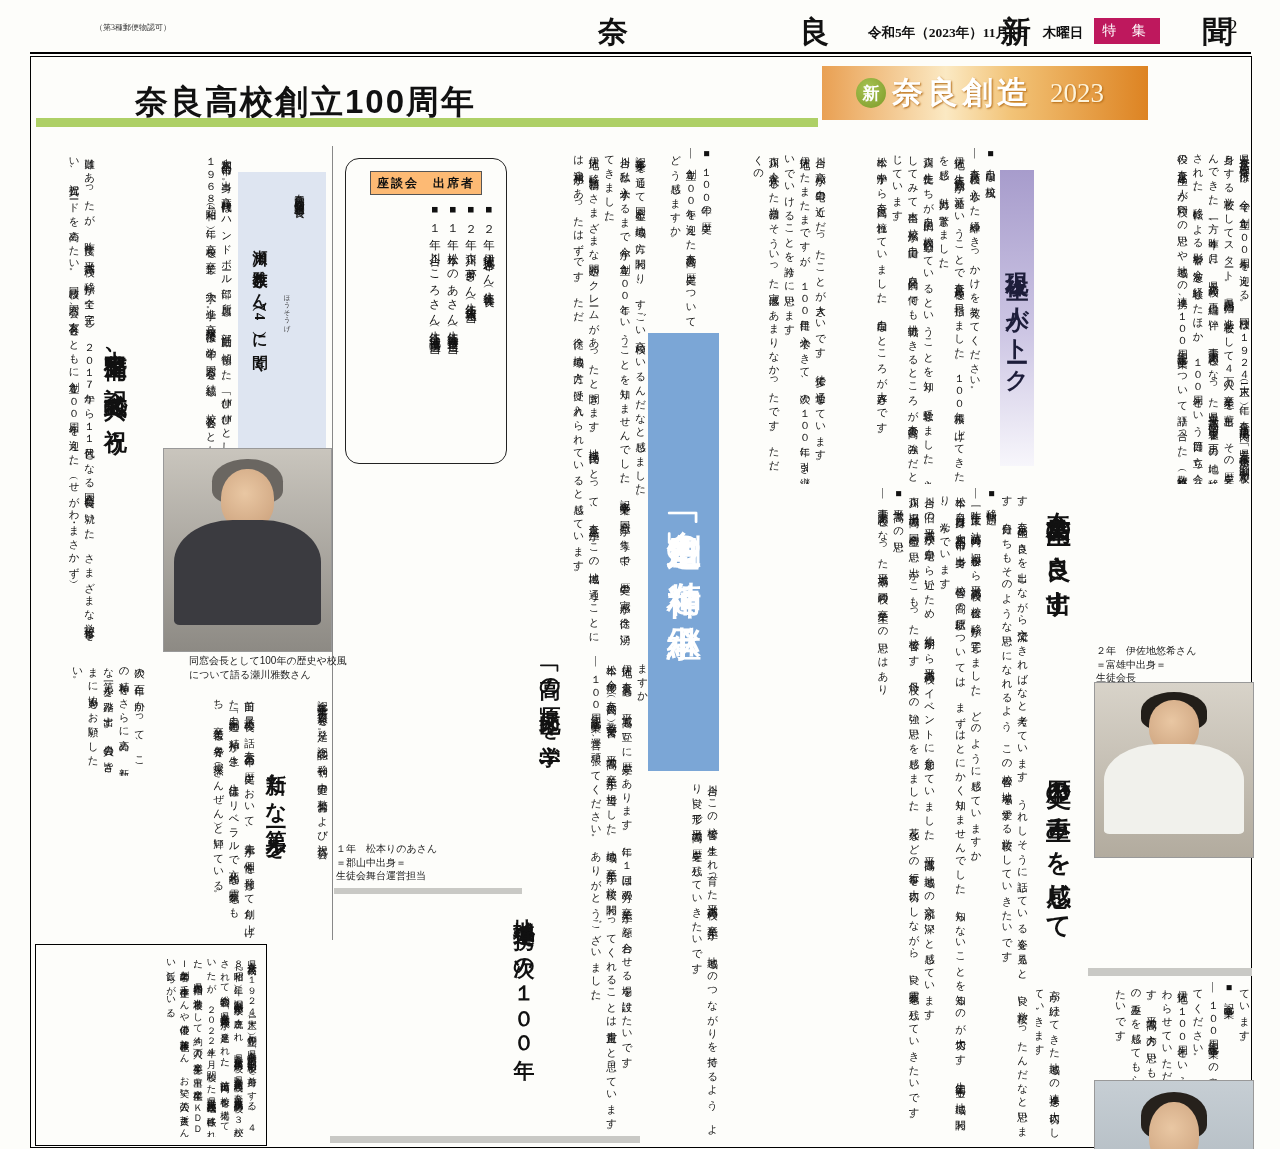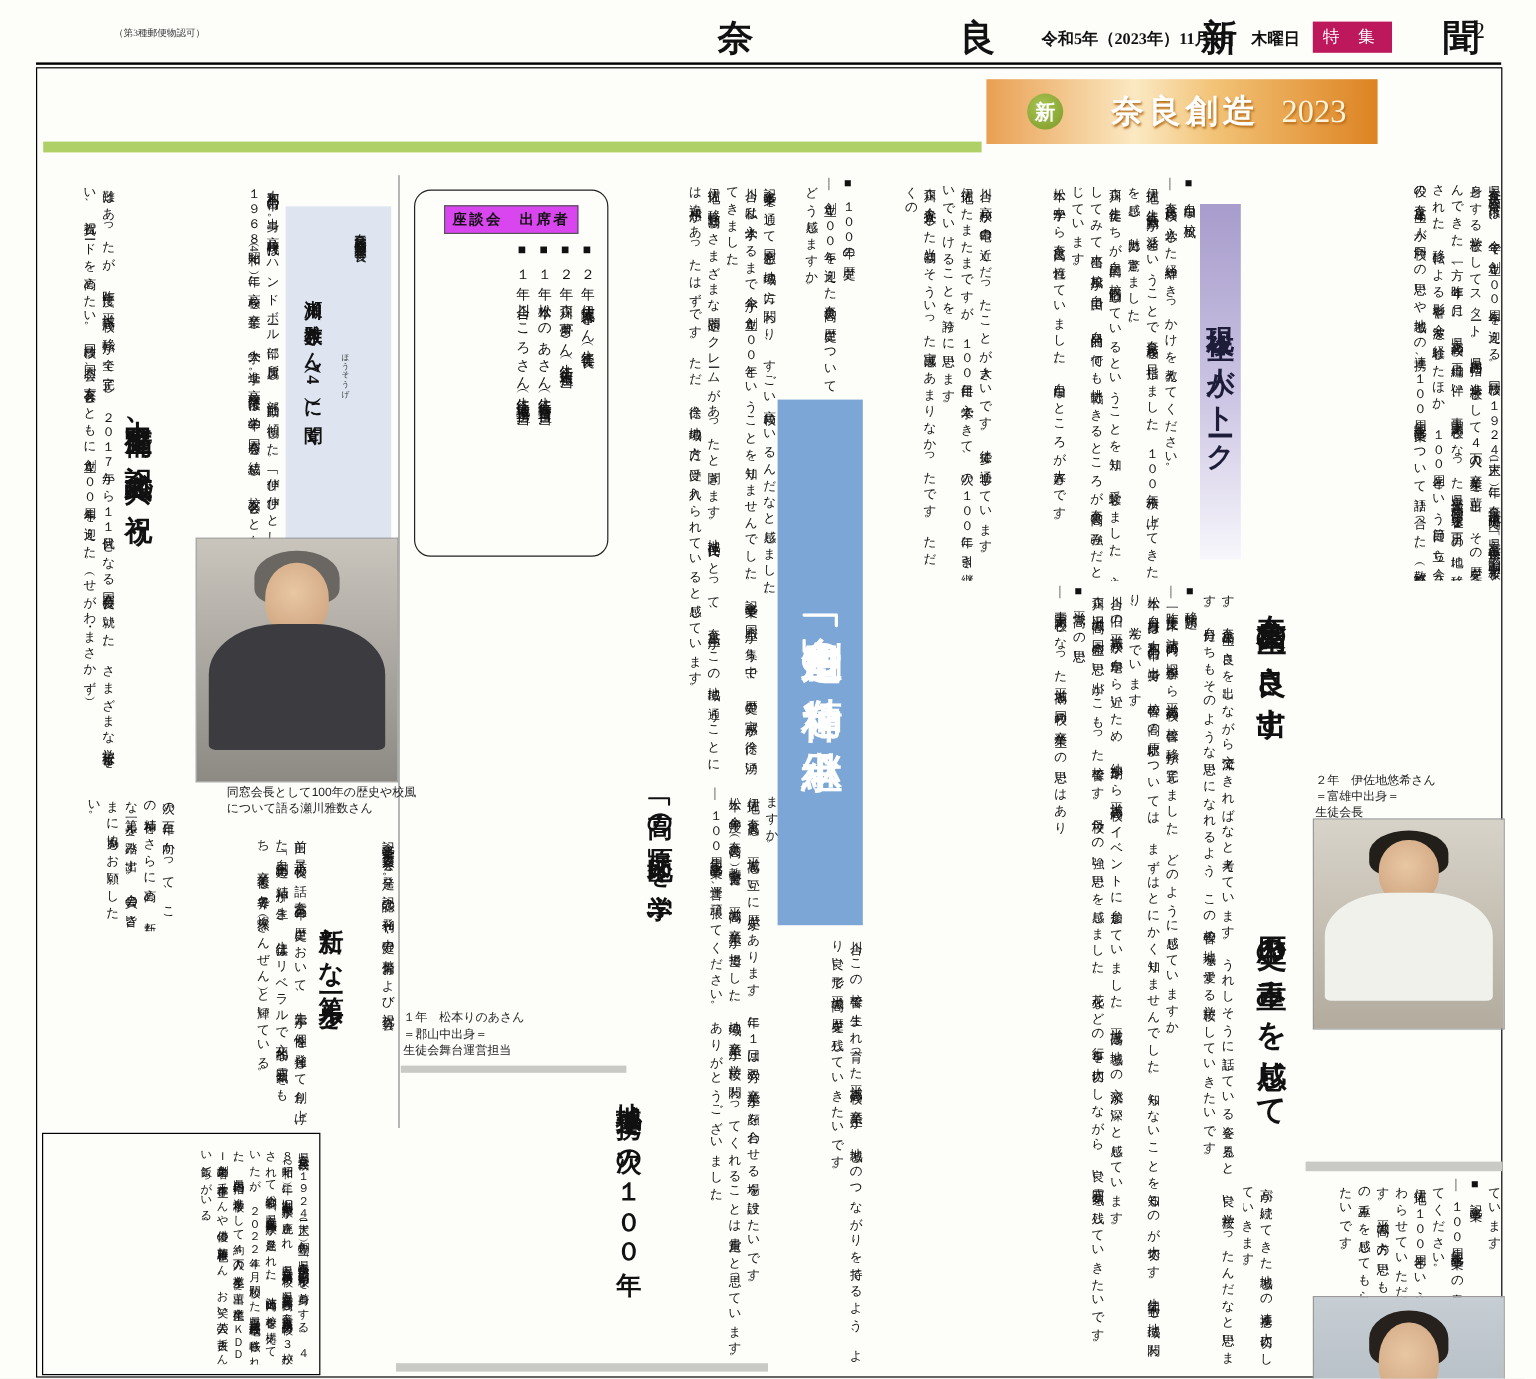--- a/index.html
+++ b/index.html
@@ -26,25 +26,26 @@
 <div id="page">
 
   <div class="abs" style="left:95px;top:22px;font-size:8px;color:#333;text-align:center;">（第3種郵便物認可）</div>
   <div class="abs" style="left:598px;top:12px;font-size:30px;font-weight:bold;letter-spacing:82px;white-space:nowrap;">奈 良 新 聞</div>
   <div class="abs" style="left:868px;top:24px;font-size:13.5px;font-weight:bold;white-space:nowrap;">令和5年（2023年）11月9日　木曜日</div>
   <div class="abs" style="left:1094px;top:18px;width:66px;height:26px;background:#be185d;color:#fff;display:flex;align-items:center;justify-content:center;font-size:14px;font-weight:normal;letter-spacing:6px;">特 集</div>
   <div class="abs" style="left:1228px;top:16px;font-size:19px;">2</div>
   <div class="abs rule" style="left:30px;top:52px;width:1221px;height:2px;"></div>
   <div class="abs" style="left:30px;top:56px;width:1220px;height:1090px;border:1px solid #000;"></div>
 
+  <div class="abs sans" style="left:135px;top:80px;font-size:33px;font-weight:bold;letter-spacing:2px;">奈良高校創立100周年</div>
   <div class="abs" style="left:36px;top:118px;width:782px;height:9px;background:#aed066;"></div>
 
   <div class="abs" style="left:822px;top:66px;width:326px;height:54px;background:linear-gradient(90deg,#e9a053,#fbe9c3 38%,#f2c377 58%,#dd8322);display:flex;align-items:center;">
     <div class="badge-circle" style="width:30px;height:30px;margin-left:34px;font-size:17px;">新</div>
-    <div style="margin-left:40px;font-size:27px;font-weight:bold;color:#fff;letter-spacing:4px;text-shadow:1px 1px 2px #b36a14;">奈良創造</div>
+    <div style="margin-left:6px;font-size:31px;font-weight:bold;color:#fff;letter-spacing:4px;text-shadow:1px 1px 2px #b36a14;">奈良創造</div>
     <div style="margin-left:18px;font-size:27px;color:#fdf3da;text-shadow:1px 1px 2px #b36a14;">2023</div>
   </div>
 
   <div class="abs v body-v" style="left:1046px;top:146px;width:206px;height:338px;">県立奈良高校（奈良市）は、今年で創立１００周年を迎える。同校は１９２４（大正13）年に奈良市法蓮町内で「県立奈良中学校」（旧制中学校）を前身とする学校としてスタート。県内屈指の進学校として４万人の卒業生を輩出し、その歴史を刻んできた。一方、昨年４月に、県立高校の再編に伴い、事実上閉校となった県立平城高校（同市朱雀２丁目）の地に移転された。移転による影響や余波を経験したほか、１００周年という節目に立ち会う現役の奈良高生４人が同校への思いや地域との連携、１００周年記念事業について語り合った。（敬称略）</div>
 
   <div class="abs v" style="left:1000px;top:170px;width:34px;height:296px;background:linear-gradient(180deg,#a79ccc,#cdc6e4 55%,#f7f6fb);display:flex;align-items:center;justify-content:center;font-size:23px;font-weight:bold;letter-spacing:3px;color:#1d1d3a;">現役生４人がトーク</div>
 
   <div class="abs v body-v" style="left:832px;top:148px;width:166px;height:336px;">■自由な校風
 ―奈良高校に入学した経緯やきっかけを教えてください。
 伊佐地　生徒会活動が活発ということで奈良高校を目指しました。１００年積み上げてきた歴史を感じ、魅力に驚きました。
@@ -79,21 +80,21 @@
 
   <div class="abs v" style="left:648px;top:333px;width:71px;height:438px;background:#7ba6d6;display:flex;align-items:center;justify-content:center;font-size:34px;font-weight:bold;color:#fff;letter-spacing:2px;">「自主創造」の精神を継承</div>
 
   <div class="abs v hl" style="left:1042px;top:492px;font-size:25px;">奈良高生の良さ出す</div>
   <div class="abs v hl" style="left:1042px;top:760px;font-size:25px;">歴史の重みを感じて</div>
 
   <div class="abs v hl" style="left:536px;top:658px;font-size:21px;">「高の原」地区を学ぶ</div>
   <div class="abs v hl" style="left:510px;top:902px;font-size:21px;">地域連携で次の１００年</div>
 
   <div class="abs" style="left:345px;top:158px;width:160px;height:304px;border:1.5px solid #222;border-radius:14px;">
-    <div class="sans" style="position:absolute;left:24px;top:12px;width:110px;height:22px;background:#d946ef;border:1px solid #555;display:flex;align-items:center;justify-content:center;font-size:12px;font-weight:bold;letter-spacing:2px;">座談会　出席者</div>
+    <div class="sans" style="position:absolute;left:24px;top:12px;width:110px;height:22px;background:#fdba74;border:1px solid #555;display:flex;align-items:center;justify-content:center;font-size:12px;font-weight:bold;letter-spacing:2px;">座談会　出席者</div>
     <div class="v" style="position:absolute;left:8px;top:44px;width:144px;height:250px;font-size:11.5px;line-height:18px;letter-spacing:1.5px;">
       <div>■２年　伊佐地悠希さん（生徒会長）</div>
       <div>■２年　森川　夢可さん（生徒会広報担当）</div>
       <div>■１年　松本りのあさん（生徒会舞台運営担当）</div>
       <div>■１年　川合こころさん（生徒会地域連携担当）</div>
     </div>
   </div>
 
   <div class="abs" style="left:332px;top:146px;width:1px;height:794px;background:#888;"></div>
 

